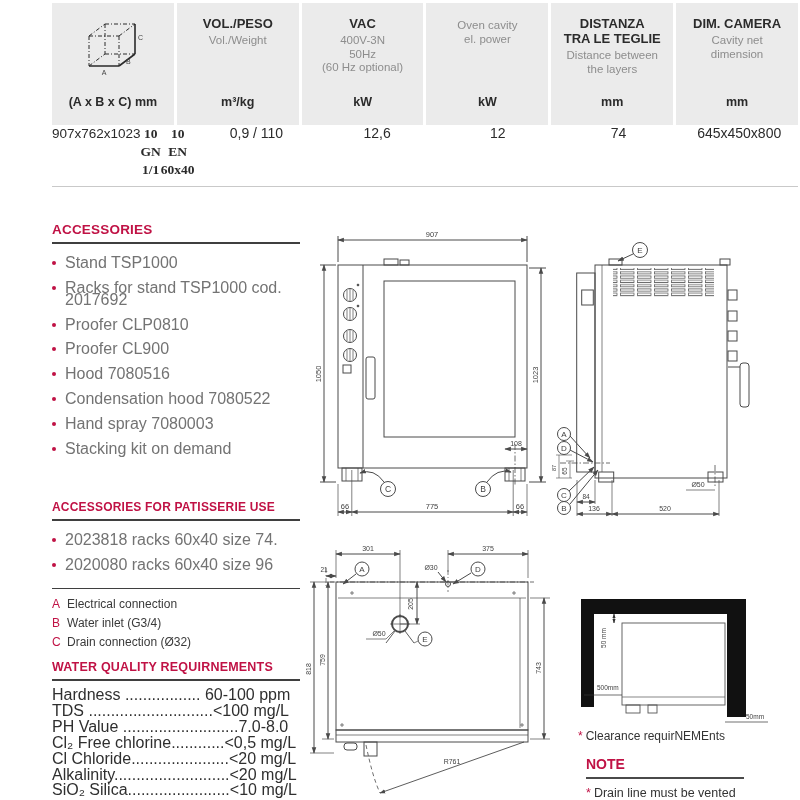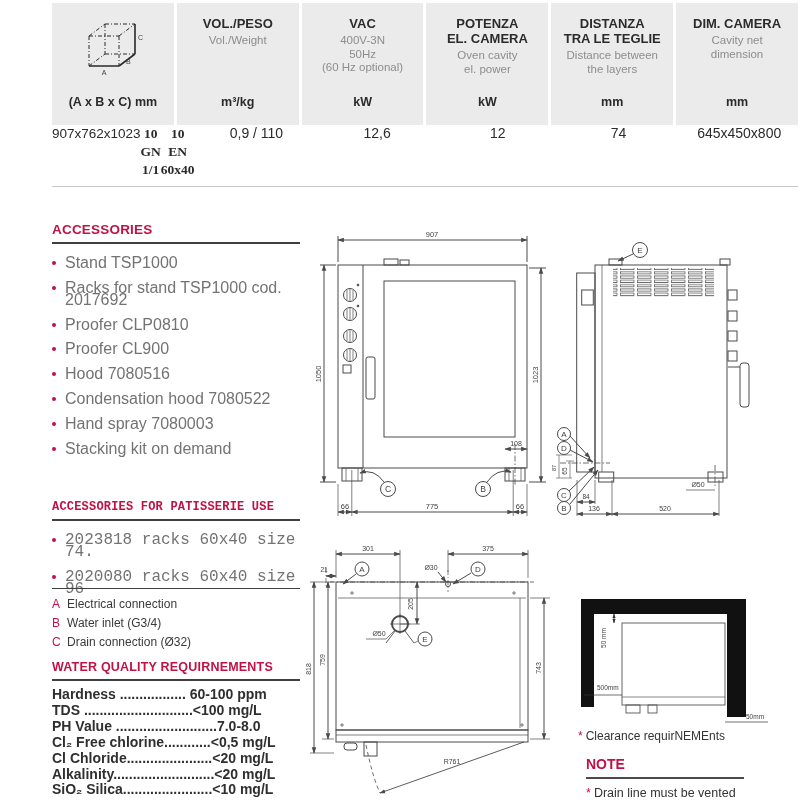--- a/index.html
+++ b/index.html
@@ -24,33 +24,33 @@
   .t-vcell .v-line{line-height:18px;font-size:13.5px;}
   .t-vcell .v-bold{font-weight:bold;font-family:Liberation Serif, serif;}
   .table-sep{border-top:1px solid #c9c9c9;margin-top:1px;}
   .cube-wrap{display:inline-block;margin-top:2px;}
   
   .sec{position:absolute;left:52px;width:248px;}
   .sec-head{font-weight:bold;color:var(--accent);margin:0;padding-bottom:5px;
             border-bottom:2px solid #3f3f3f;letter-spacing:.2px;}
   #accessories{top:222px;}
   #accessories .sec-head{font-size:13.5px;}
-  #patisserie{top:500px;font-family:Liberation Mono, monospace;}
+  #patisserie{top:500px;}
   #patisserie .sec-head{font-size:12px;}
   .acc-list{list-style:none;margin:13px 0 0;padding:0;}
   .acc-list li{display:flex;align-items:flex-start;gap:9px;font-size:16px;color:#737373;
                line-height:12px;margin-bottom:12.8px;}
   .bullet{width:4px;height:4px;border-radius:50%;background:var(--accent);flex:none;margin-top:4px;}
   #legend{top:588px;border-top:1px solid #3f3f3f;padding-top:9px;}
   .leg-row{font-size:12px;line-height:12px;margin-bottom:7px;display:flex;gap:6px;color:#3a3a3a;}
   .leg-letter{color:var(--accent);min-width:9px;}
   #water{top:660px;}
   #water .sec-head{font-size:12.5px;}
   .wq-rows{margin-top:6px;}
-  .wq-row{font-size:14px;line-height:15.9px;color:#2f2f2f;white-space:nowrap;font-weight:bold;}
+  .wq-row{font-size:16px;line-height:15.9px;color:#2f2f2f;white-space:nowrap;}
   
   .drawing{position:absolute;}
   #front-view{left:300px;top:218px;}
   #side-view{left:552px;top:215px;}
   #top-view{left:300px;top:532px;}
   #clearance{left:578px;top:593px;}
   svg text{font-family:"Liberation Sans","DejaVu Sans",sans-serif;fill:#3f3f3f;}
   
   #clearance-caption{position:absolute;left:578px;top:729px;font-size:12px;color:#333;}
   .star{color:var(--accent);margin-right:3px;}
@@ -102,24 +102,20 @@
         </div>
       <div class="t-sub">
         <span>400V-3N</span>
         <span>50Hz</span>
         <span>(60 Hz optional)</span>
       </div>
       <div class="t-unit">kW</div>
     </div>
 
     <div class="t-cell">
-      <div class="t-title">
-        <span>POTENZA</span>
-        <span>EL. CAMERA</span>
-      </div>
       <div class="t-sub">
         <span>Oven cavity</span>
         <span>el. power</span>
       </div>
       <div class="t-unit">kW</div>
     </div>
 
     <div class="t-cell">
       <div class="t-title">
         <span>DISTANZA</span>

